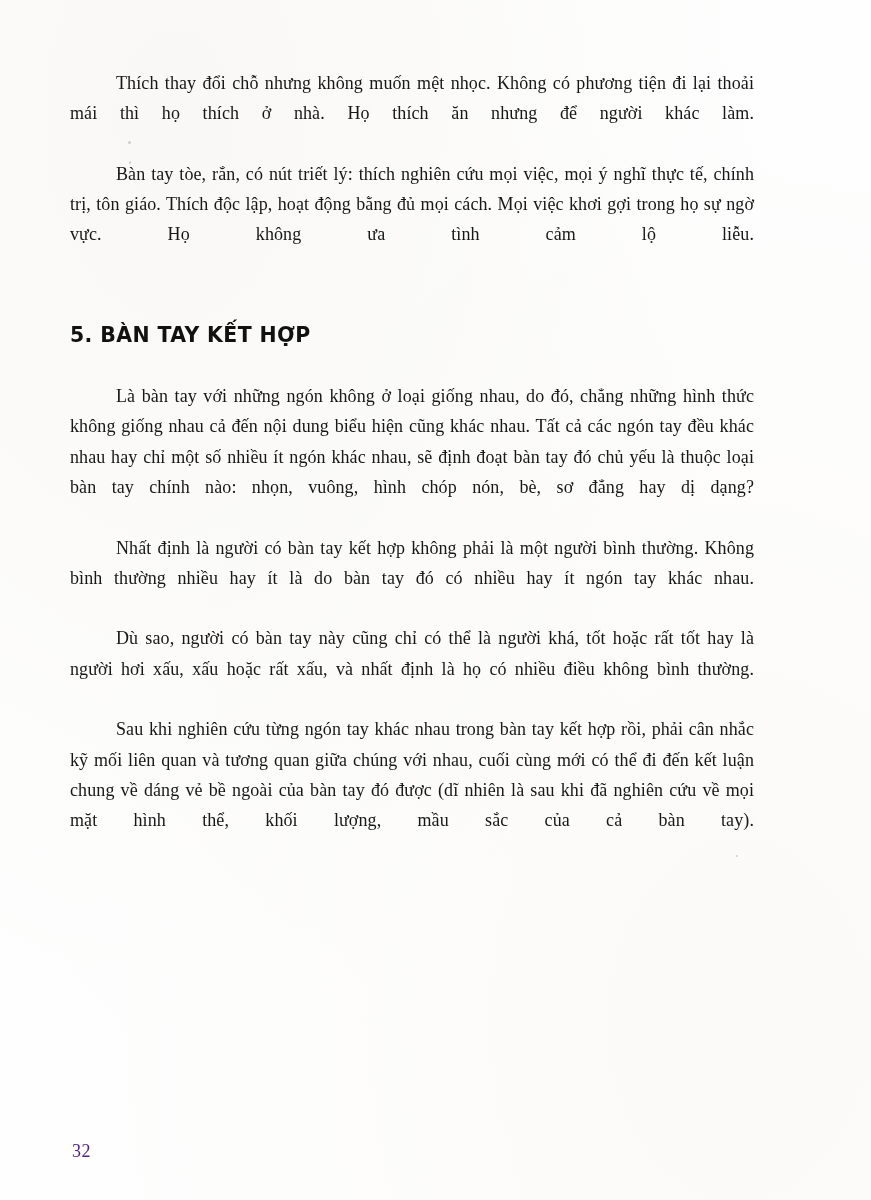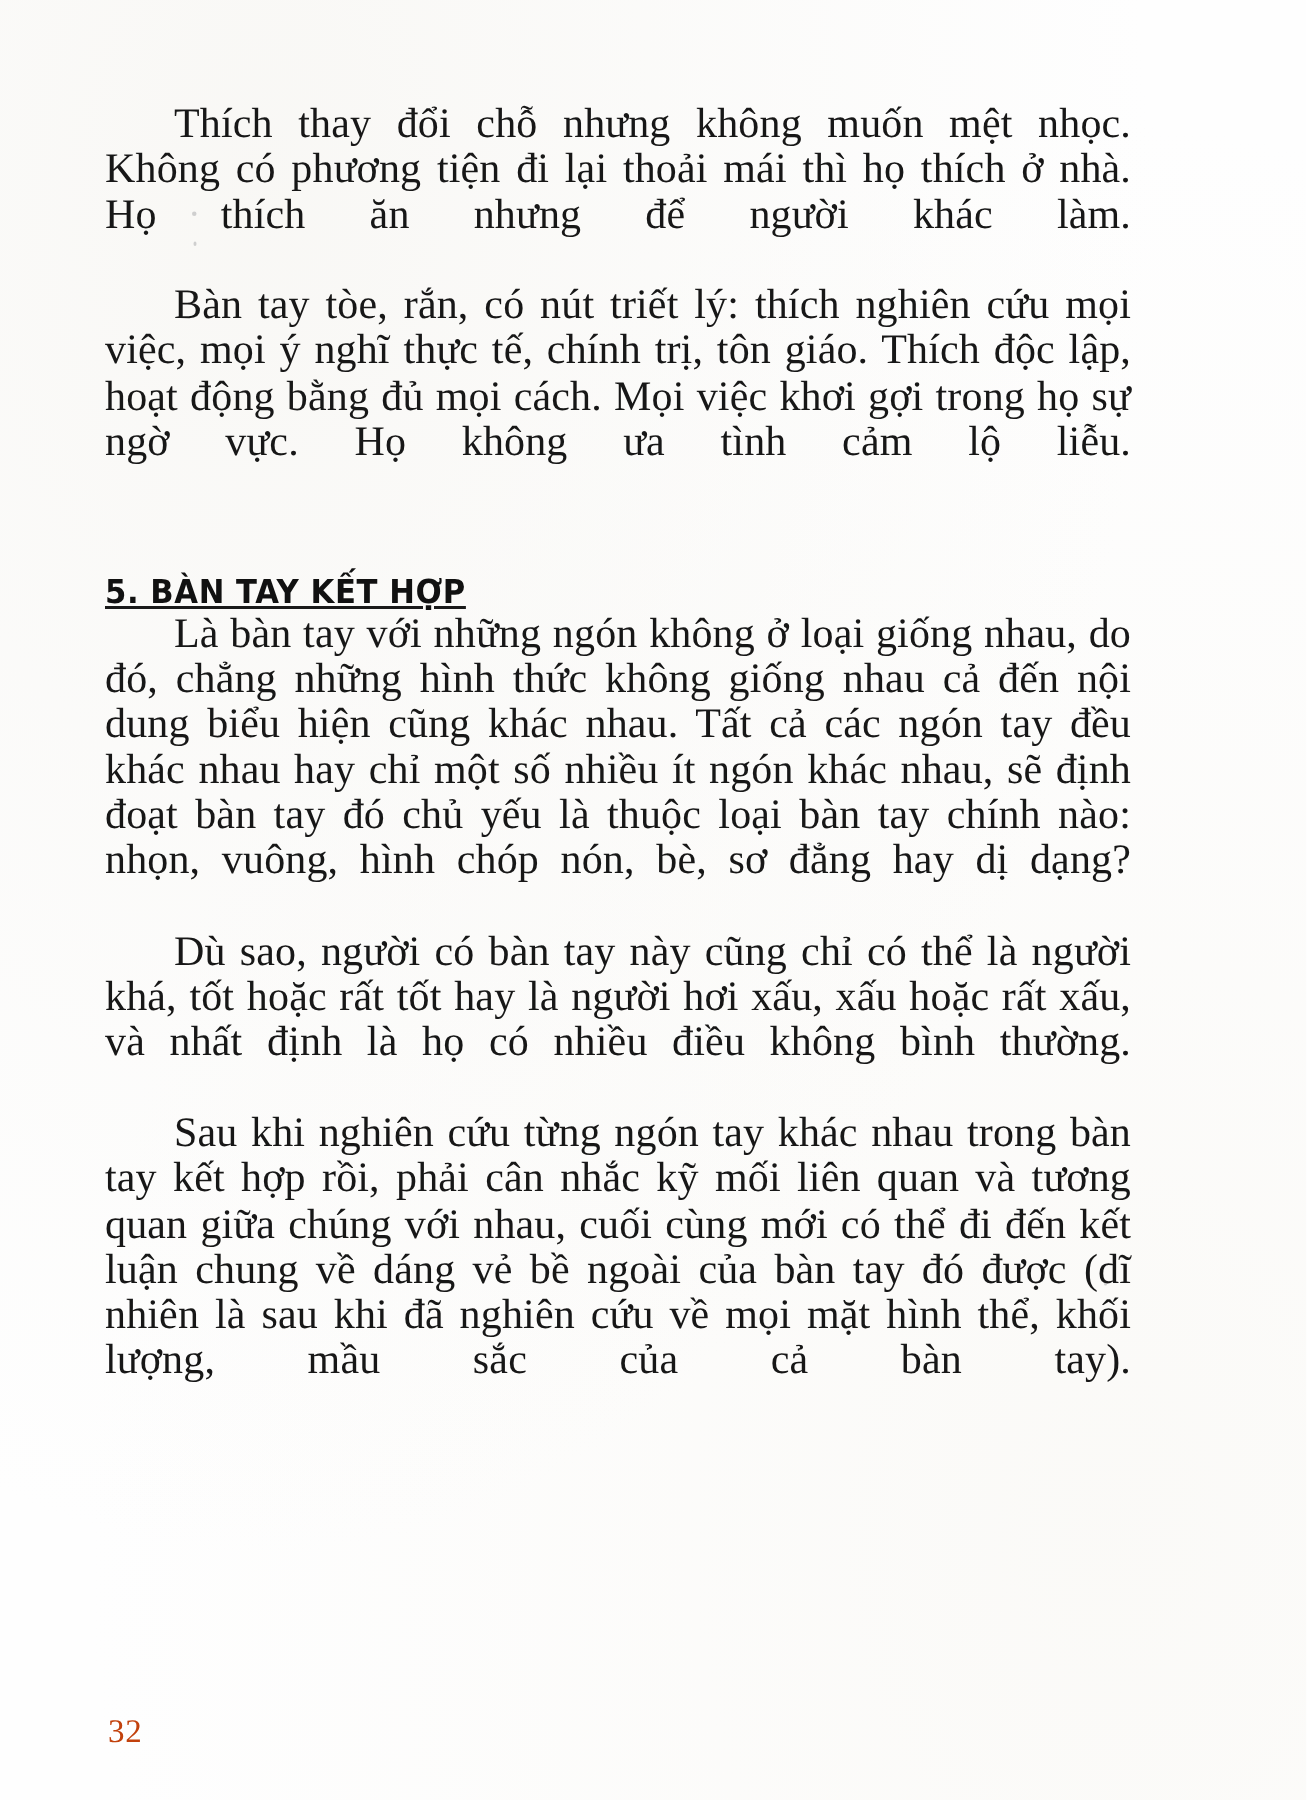--- a/index.html
+++ b/index.html
@@ -39,21 +39,21 @@
     left: 70px;
     top: 68px;
     width: 684px;
   }
 
   p.para {
     margin: 0 0 0px 0;
     text-align: justify;
     text-justify: inter-word;
     text-indent: 46px;
-    font-size: 28px;
+    font-size: 18px;
     line-height: 30.3px;
     letter-spacing: 0.1px;
     word-spacing: 0.6px;
     color: #171717;
   }
 
   p.para + p.para {
     margin-top: 0;
   }
 
@@ -73,34 +73,34 @@
     letter-spacing: 0.4px;
     color: #111111;
     text-indent: 0;
     text-align: left;
     transform: scaleX(0.93);
     transform-origin: left center;
   }
 
   .heading-block {
     margin-top: 42px;
-    text-decoration: underline;
+    margin-bottom: 34px;
   }
 
   .after-heading {
     margin-top: 0;
   }
 
   .page-number {
     position: absolute;
     left: 72px;
     top: 1141px;
     font-family: "Liberation Serif", "DejaVu Serif", serif;
-    font-size: 22px;
-    color: #c2410c;
+    font-size: 18px;
+    color: #4c1d95;
     letter-spacing: 0.5px;
   }
 
   
   .speck {
     position: absolute;
     background: #cfcfcf;
     border-radius: 50%;
     pointer-events: none;
   }
@@ -121,20 +121,21 @@
 
     <p class="para">Bàn tay tòe, rắn, có nút triết lý: thích nghiên cứu mọi việc, mọi ý nghĩ thực tế, chính trị, tôn giáo. Thích độc lập, hoạt động bằng đủ mọi cách. Mọi việc khơi gợi trong họ sự ngờ vực. Họ không ưa tình cảm lộ liễu.</p>
 
 
     <div class="heading-block">
       <h2 class="section-heading">5. BÀN TAY KẾT HỢP</h2>
     </div>
 
     <p class="para after-heading">Là bàn tay với những ngón không ở loại giống nhau, do đó, chẳng những hình thức không giống nhau cả đến nội dung biểu hiện cũng khác nhau. Tất cả các ngón tay đều khác nhau hay chỉ một số nhiều ít ngón khác nhau, sẽ định đoạt bàn tay đó chủ yếu là thuộc loại bàn tay chính nào: nhọn, vuông, hình chóp nón, bè, sơ đẳng hay dị dạng?</p>
 
+    <p class="para">Nhất định là người có bàn tay kết hợp không phải là một người bình thường. Không bình thường nhiều hay ít là do bàn tay đó có nhiều hay ít ngón tay khác nhau.</p>
 
     <p class="para">Dù sao, người có bàn tay này cũng chỉ có thể là người khá, tốt hoặc rất tốt hay là người hơi xấu, xấu hoặc rất xấu, và nhất định là họ có nhiều điều không bình thường.</p>
 
 
     <p class="para">Sau khi nghiên cứu từng ngón tay khác nhau trong bàn tay kết hợp rồi, phải cân nhắc kỹ mối liên quan và tương quan giữa chúng với nhau, cuối cùng mới có thể đi đến kết luận chung về dáng vẻ bề ngoài của bàn tay đó được (dĩ nhiên là sau khi đã nghiên cứu về mọi mặt hình thể, khối lượng, mầu sắc của cả bàn tay).</p>
 
   </div>
 
   <div class="page-number">32</div>
 </div>

